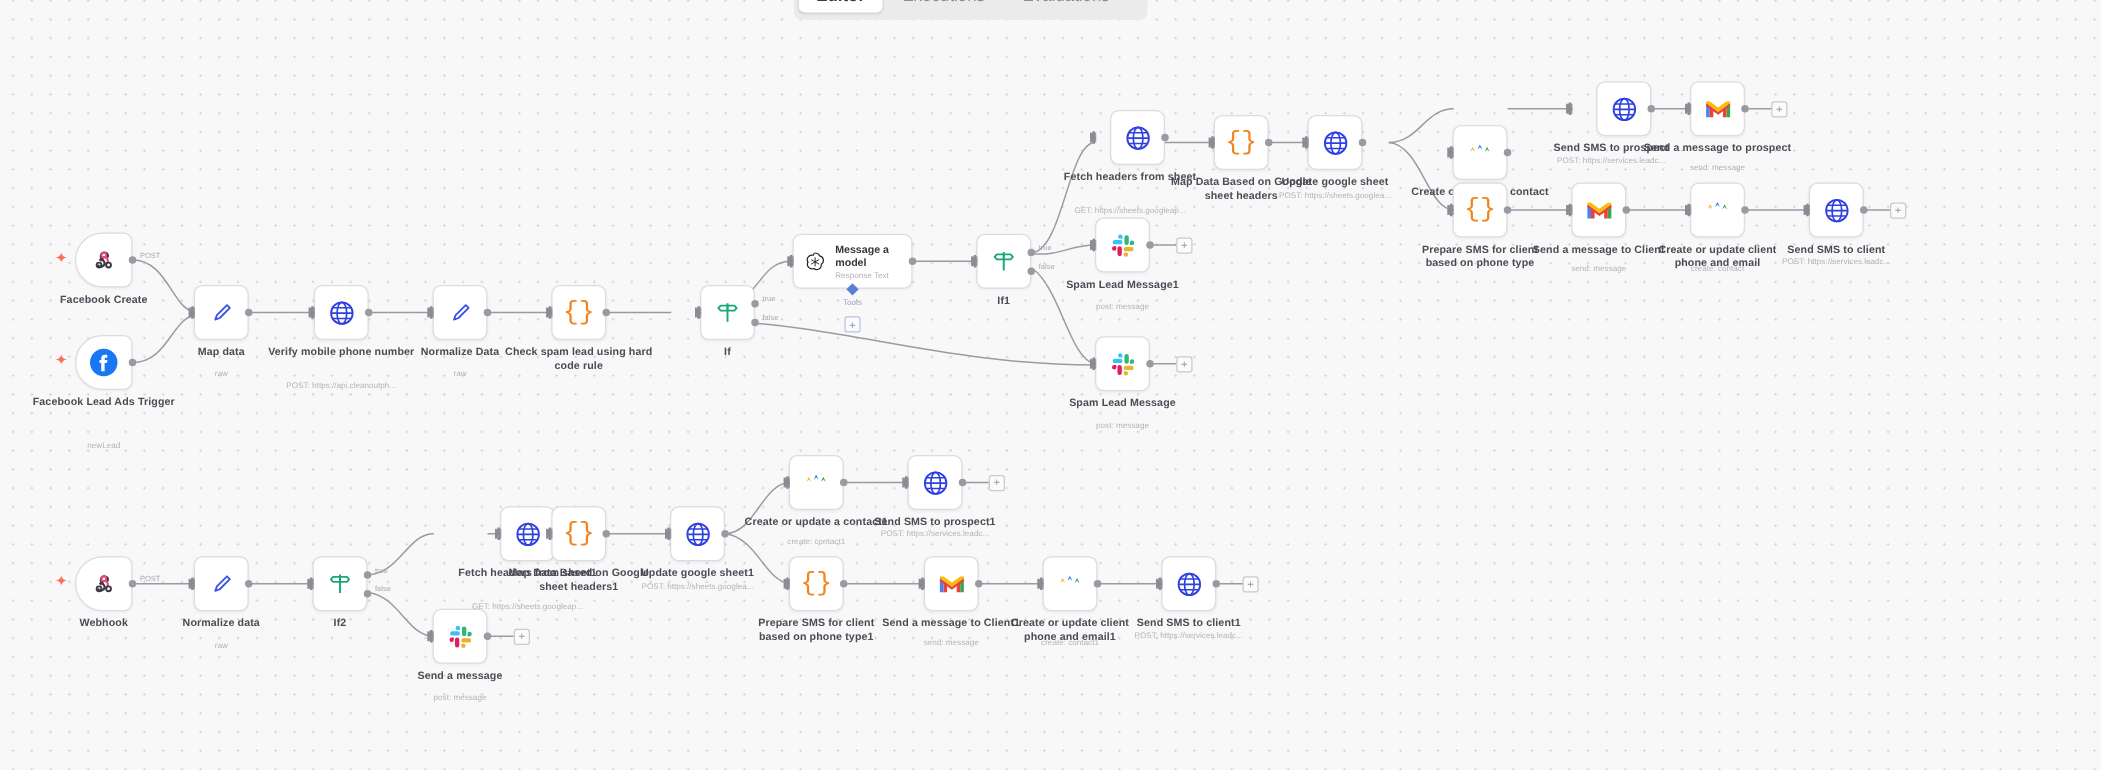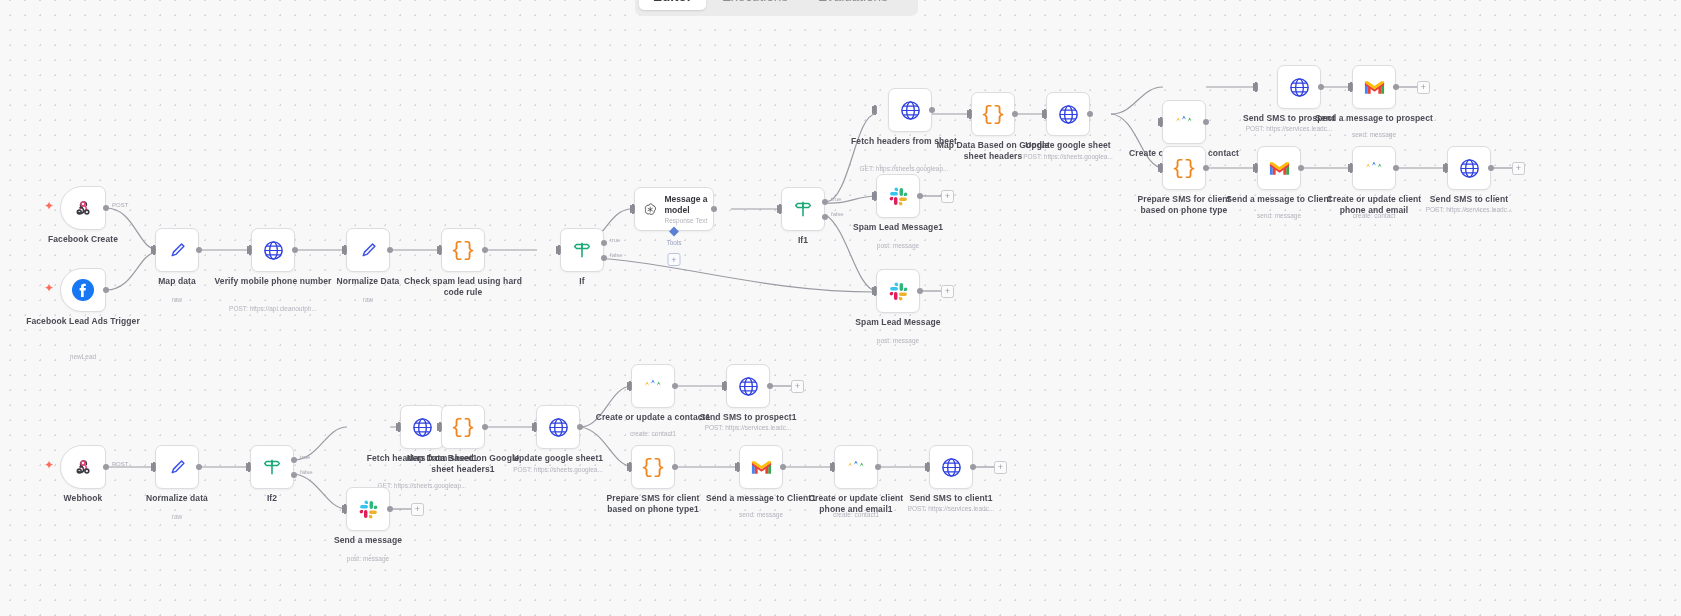--- a/index.html
+++ b/index.html
@@ -31,21 +31,21 @@
   .tab.active{background:#ffffff;color:#3a3a40;font-weight:600;box-shadow:0 1px 2px rgba(0,0,0,.12);}
   #edges{position:absolute;left:0;top:0;width:1681px;height:616px;z-index:5;pointer-events:none;}
   
   .node{position:absolute;z-index:10;}
   .nbox{
     width:44px;height:44px;background:#fff;border:1px solid #dcdce1;border-radius:7px;
     display:flex;align-items:center;justify-content:center;
     box-shadow:0 1px 2px rgba(30,30,40,.05);
     position:relative;box-sizing:border-box;
   }
-  .nbox.wide{width:80px;height:44px;justify-content:flex-start;padding-left:8px;gap:7px;}
+  .nbox.wide{width:96px;height:44px;justify-content:flex-start;padding-left:8px;gap:7px;}
   .nbox.trigger{border-top-left-radius:22px;border-bottom-left-radius:22px;width:46px;}
   .ntitle{
     position:absolute;left:50%;transform:translateX(-50%);top:48px;width:118px;
     text-align:center;font-size:8.5px;color:#4b4b55;line-height:1.25;
     font-weight:600;letter-spacing:.1px;
   }
   .nsub{
     position:absolute;left:50%;transform:translateX(-50%);
     width:130px;text-align:center;font-size:6.5px;color:#b2b2bb;line-height:1.2;
     white-space:nowrap;overflow:hidden;text-overflow:ellipsis;

